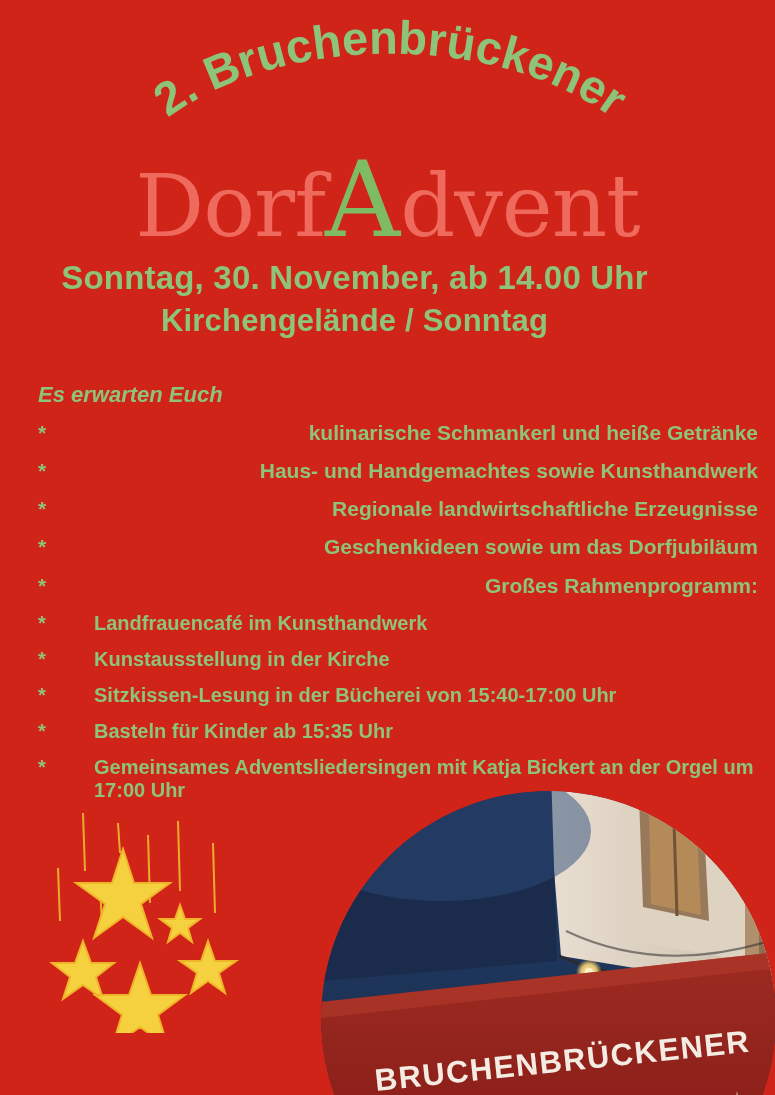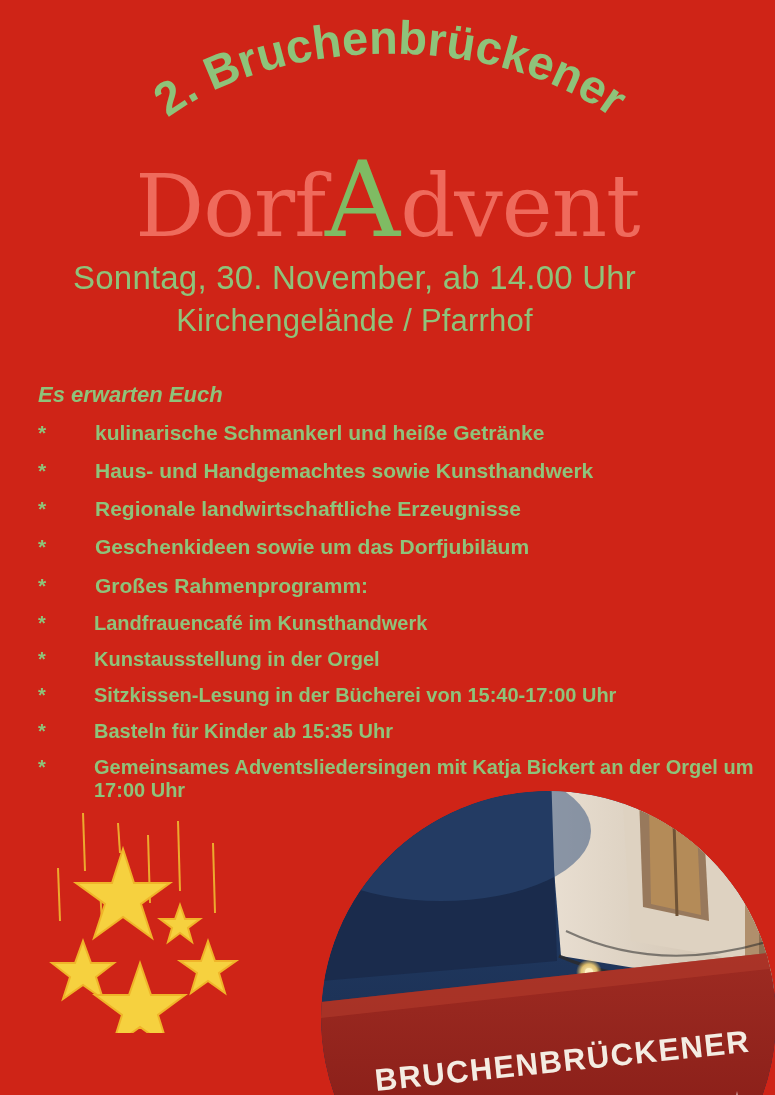--- a/index.html
+++ b/index.html
@@ -67,21 +67,21 @@
   }
 
   
   .datelines {
     position: absolute;
     top: 259px;
     left: 0;
     width: 709px;
     text-align: center;
     color: #8ec37a;
-    font-weight: normal;
+    font-weight: bold;
   }
   .dateline-1 {
     font-size: 33px;
     letter-spacing: 0.2px;
     margin-bottom: 6px;
   }
   .dateline-2 {
     font-size: 31px;
     letter-spacing: 0.2px;
   }
@@ -114,20 +114,21 @@
   }
   ul.plainlist > li .star {
     width: 57px;
     flex: 0 0 57px;
     font-size: 21px;
     line-height: 1.15;
   }
   ul.plainlist > li .txt {
     flex: 1;
     line-height: 1.15;
+    text-align: right;
   }
   ul.sublist {
     list-style: none;
     margin: 9px 0 0 0;
     padding: 0;
   }
   ul.sublist > li {
     display: flex;
     align-items: flex-start;
     margin-bottom: 13px;
@@ -184,21 +185,21 @@
       </text>
     </svg>
   </div>
 
   <div class="wordmark">
     <span class="dorf">Dorf</span><span class="a">A</span><span class="dvent">dvent</span>
   </div>
 
   <div class="datelines">
     <div class="dateline-1">Sonntag,  30. November, ab 14.00 Uhr</div>
-    <div class="dateline-2">Kirchengelände / Pfarrhof</div>
+    <div class="dateline-2">Kirchengelände / Sonntag</div>
   </div>
 
   <div class="body-block">
     <div class="intro">Es erwarten Euch</div>
 
     <ul class="plainlist">
       <li>
         <span class="star">*</span>
         <span class="txt">kulinarische Schmankerl und heiße Getränke</span>
       </li>
@@ -221,21 +222,21 @@
     </ul>
 
     <div class="sub-wrap">
       <ul class="sublist">
         <li>
           <span class="star">*</span>
           <span class="txt">Landfrauencafé im Kunsthandwerk</span>
         </li>
         <li>
           <span class="star">*</span>
-          <span class="txt">Kunstausstellung in der Orgel</span>
+          <span class="txt">Kunstausstellung in der Kirche</span>
         </li>
         <li>
           <span class="star">*</span>
           <span class="txt">Sitzkissen-Lesung in der Bücherei von 15:40-17:00 Uhr</span>
         </li>
         <li>
           <span class="star">*</span>
           <span class="txt">Basteln für Kinder ab 15:35 Uhr</span>
         </li>
         <li>

